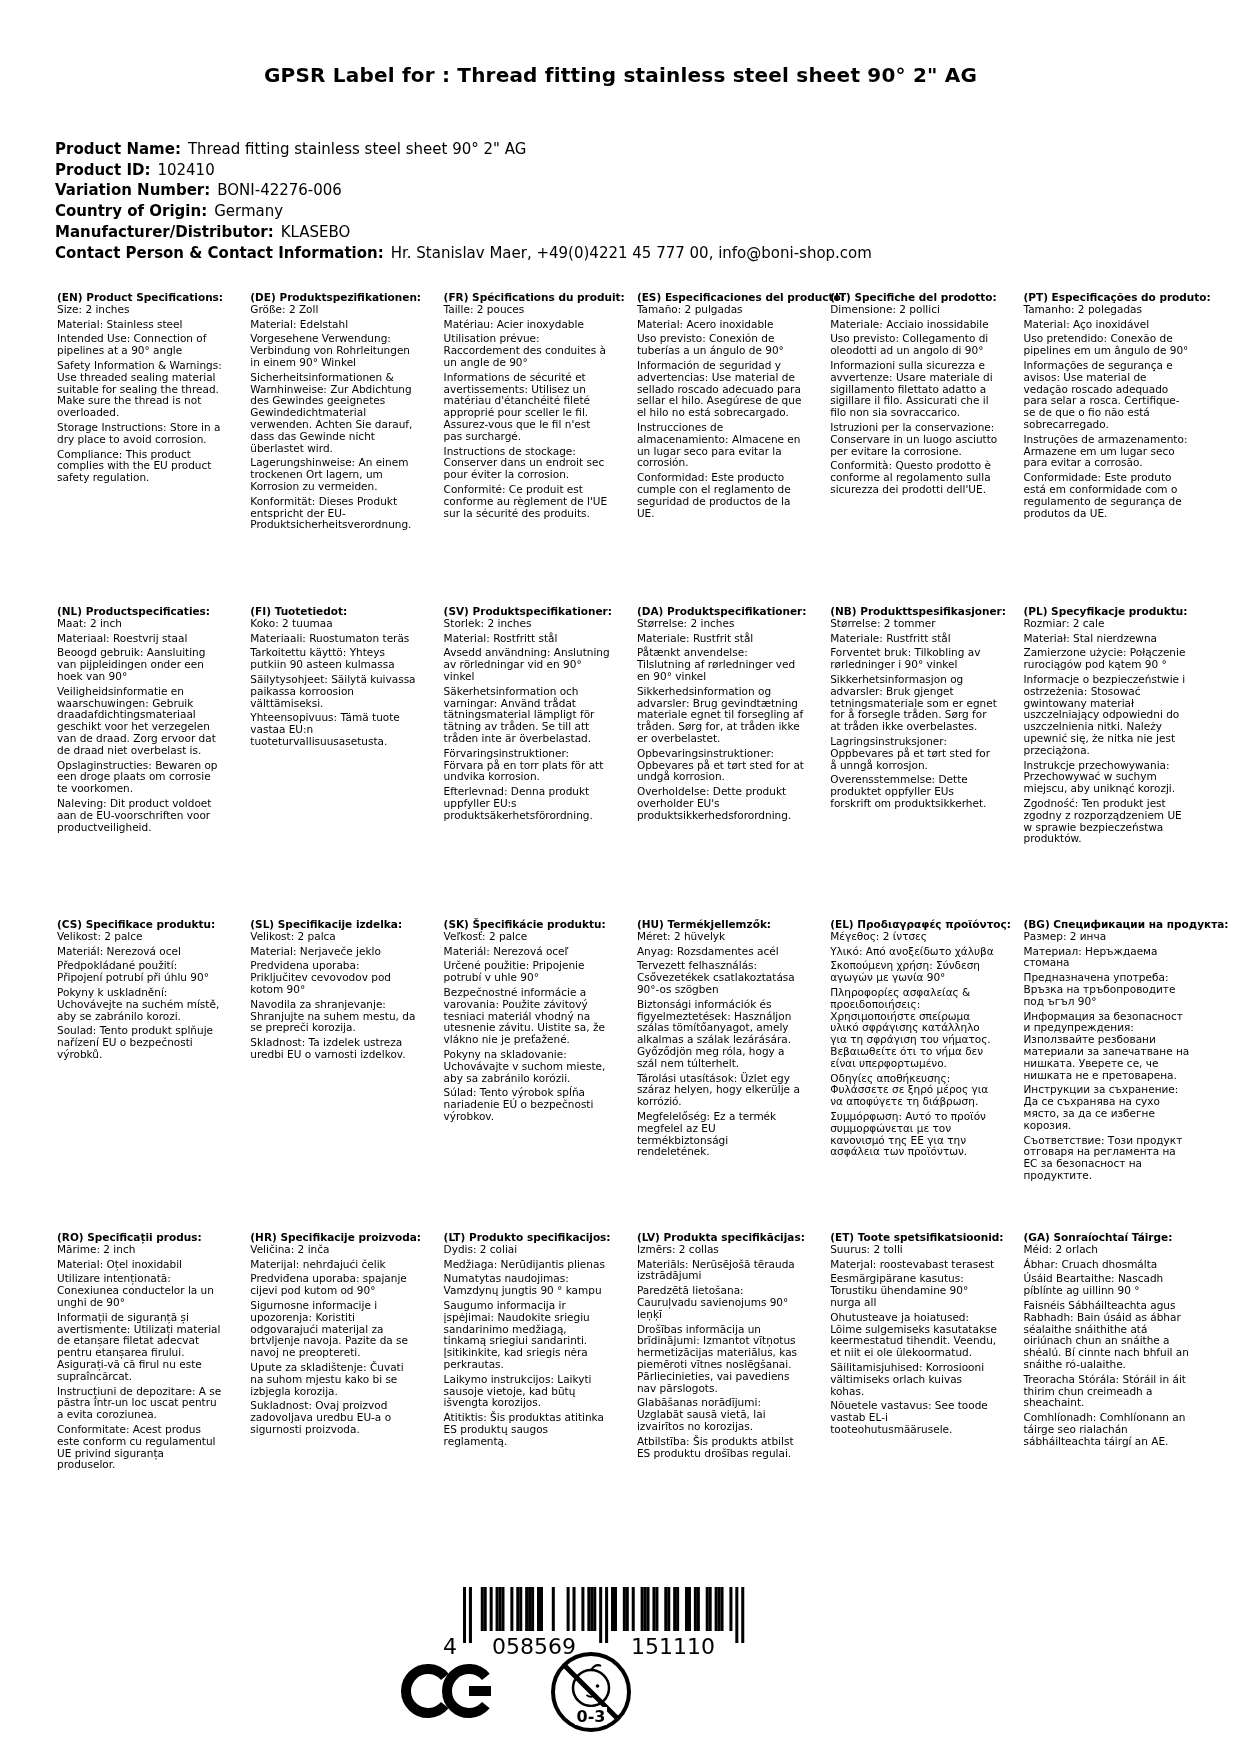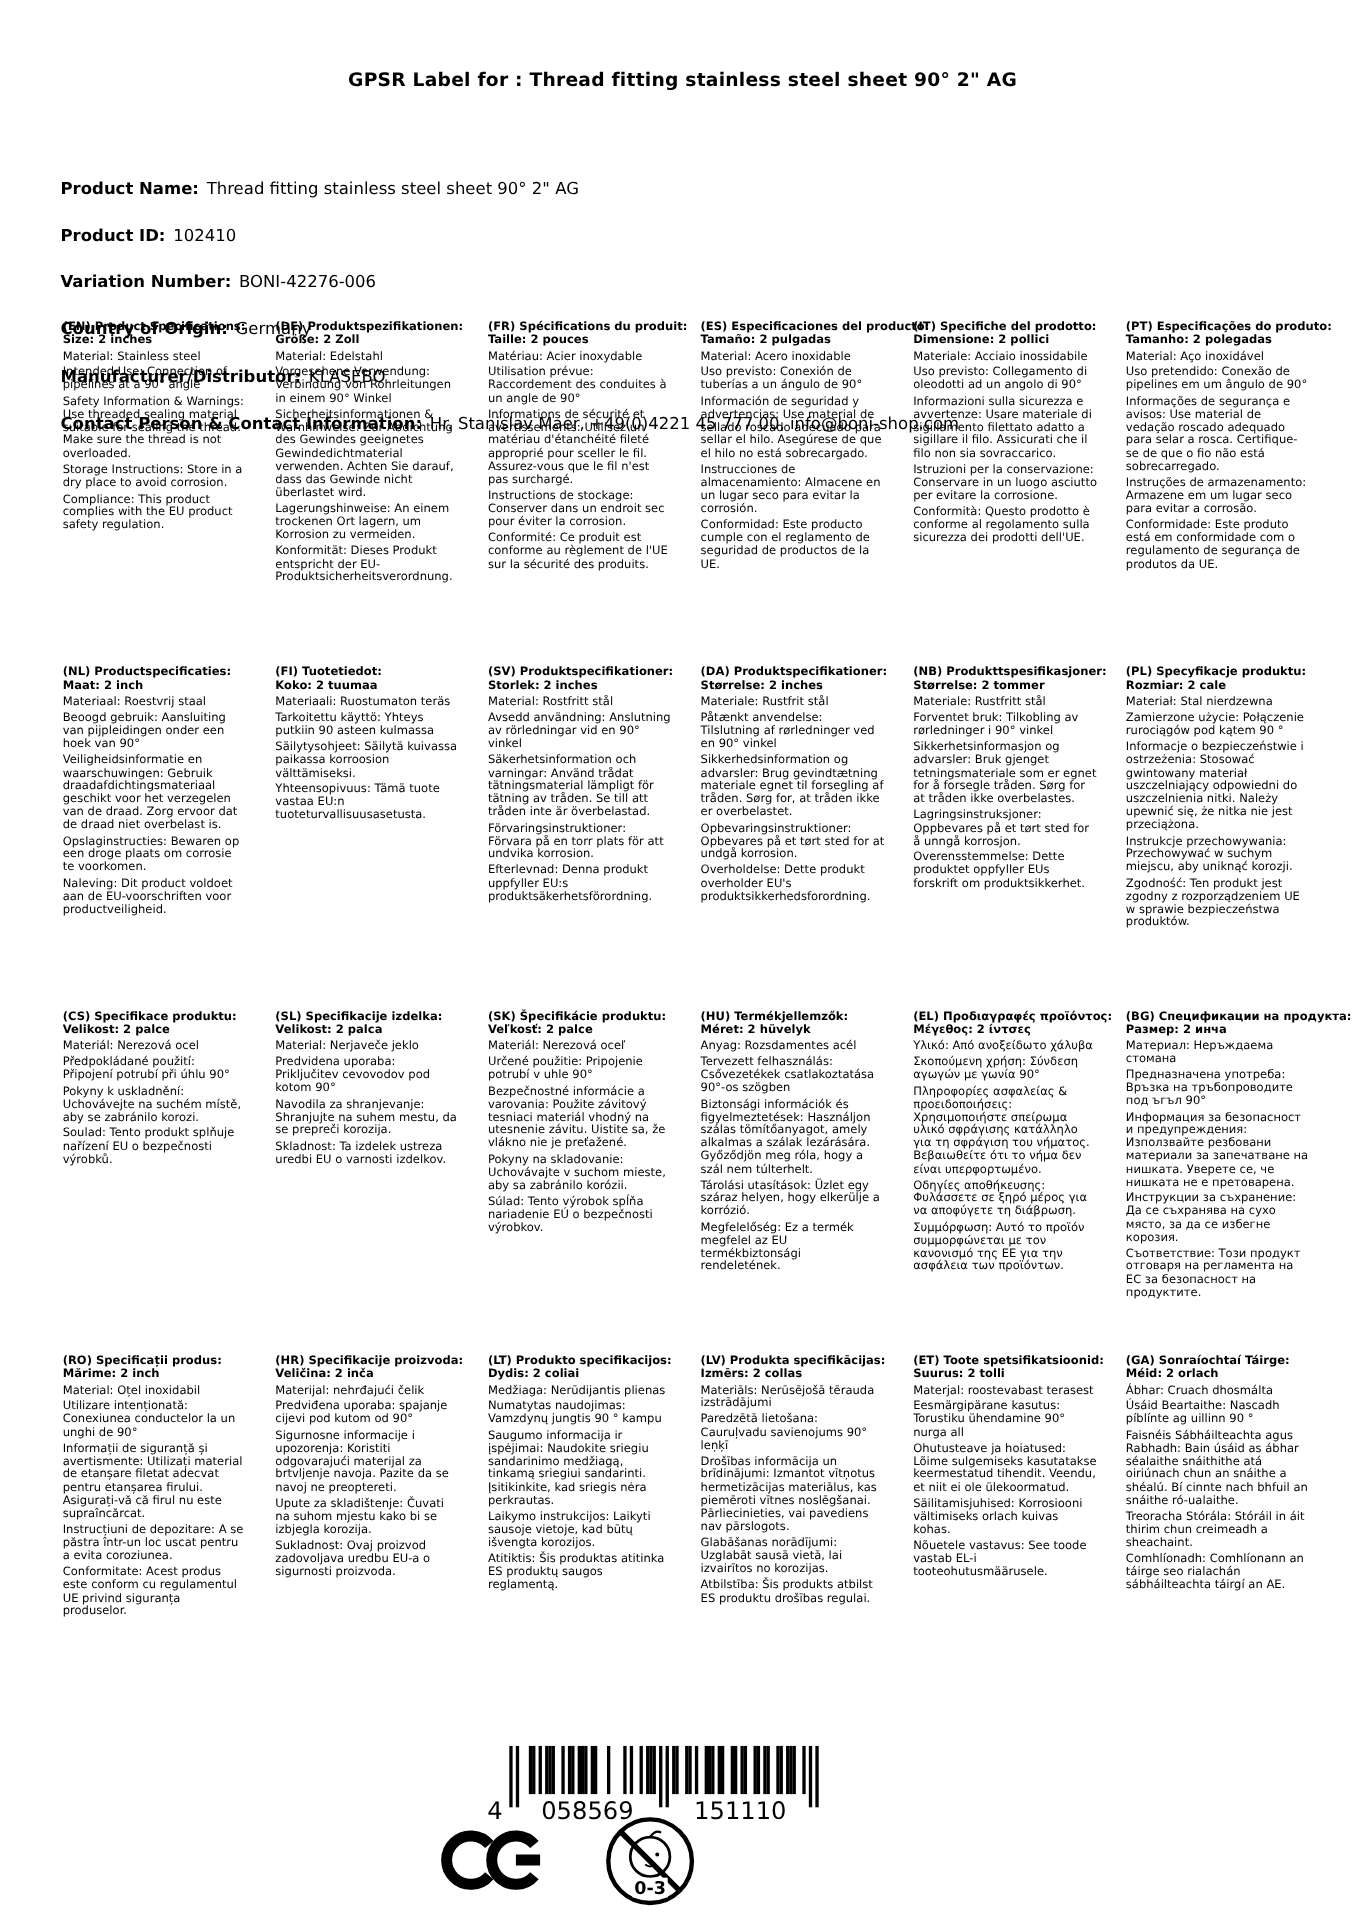--- a/index.html
+++ b/index.html
@@ -2,38 +2,38 @@
 <html><head>
 <meta charset="utf-8">
 <style>
   html,body{margin:0;padding:0;}
   body{
     width:1241px;height:1754px;position:relative;background:#fff;color:#000;
     font-family:"DejaVu Sans","Liberation Sans",sans-serif;overflow:hidden;
   }
   .title{
     position:absolute;top:63px;left:0;width:1241px;text-align:center;
-    font-size:17px;font-weight:bold;letter-spacing:0.2px;
+    font-size:20px;font-weight:bold;letter-spacing:0.2px;
   }
   .product-info{position:absolute;top:139px;left:55px;font-size:15px;line-height:20.7px;}
-  .info-row{white-space:nowrap;margin-top:22px;}
+  .info-row{white-space:nowrap;}
   .info-label{font-weight:bold;}
   .info-value{margin-left:7px;}
   .spec-grid{
     position:absolute;top:292px;left:57px;width:1160px;
     display:grid;grid-template-columns:repeat(6,193.3px);
     grid-template-rows:314px 313px 313px auto;
   }
   .spec-cell{
     font-size:10.5px;line-height:11.8px;box-sizing:border-box;padding-right:26px;
     overflow:visible;
   }
   .spec-heading{font-weight:bold;white-space:nowrap;}
   .spec-par{margin-top:3px;overflow-wrap:break-word;}
-  .spec-par.first{margin-top:0;font-weight:bold;}
+  .spec-par.first{margin-top:0;}
   .barcode-wrap{position:absolute;left:437px;top:1587px;width:320px;height:72px;}
   .barcode-wrap svg{width:320px;height:72px;display:block;}
   .barcode-wrap text{font-family:"DejaVu Sans","Liberation Sans",sans-serif;font-size:22px;fill:#000;}
   .ce-wrap{position:absolute;left:400px;top:1660px;width:98px;height:62px;}
   .agewarn-wrap{position:absolute;left:549px;top:1650px;width:84px;height:84px;}
   .agewarn-wrap text{font-family:"DejaVu Sans","Liberation Sans",sans-serif;font-weight:bold;font-size:16px;fill:#000;}
 </style>
 </head>
 <body>
 

